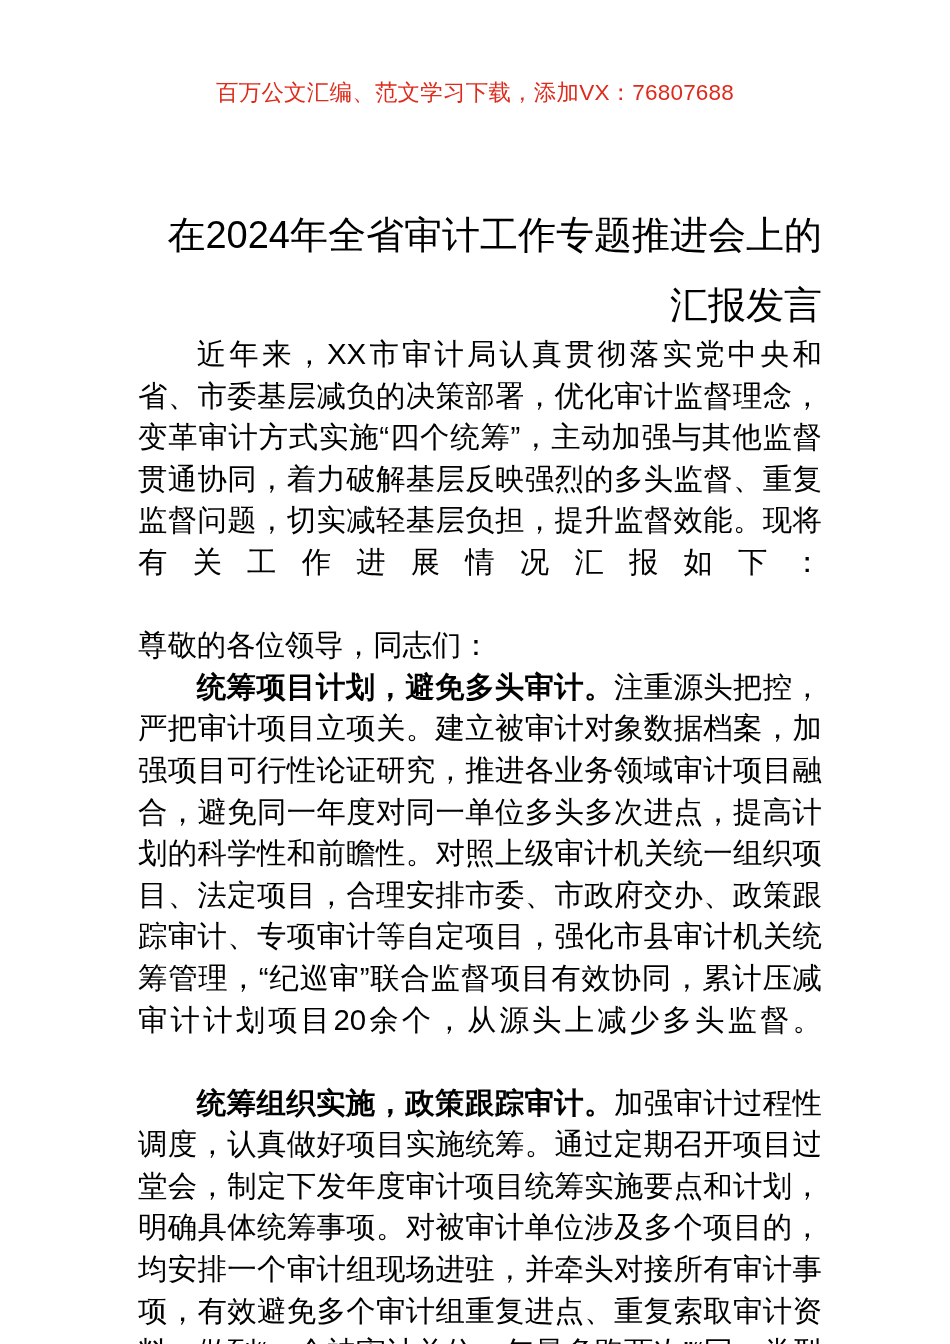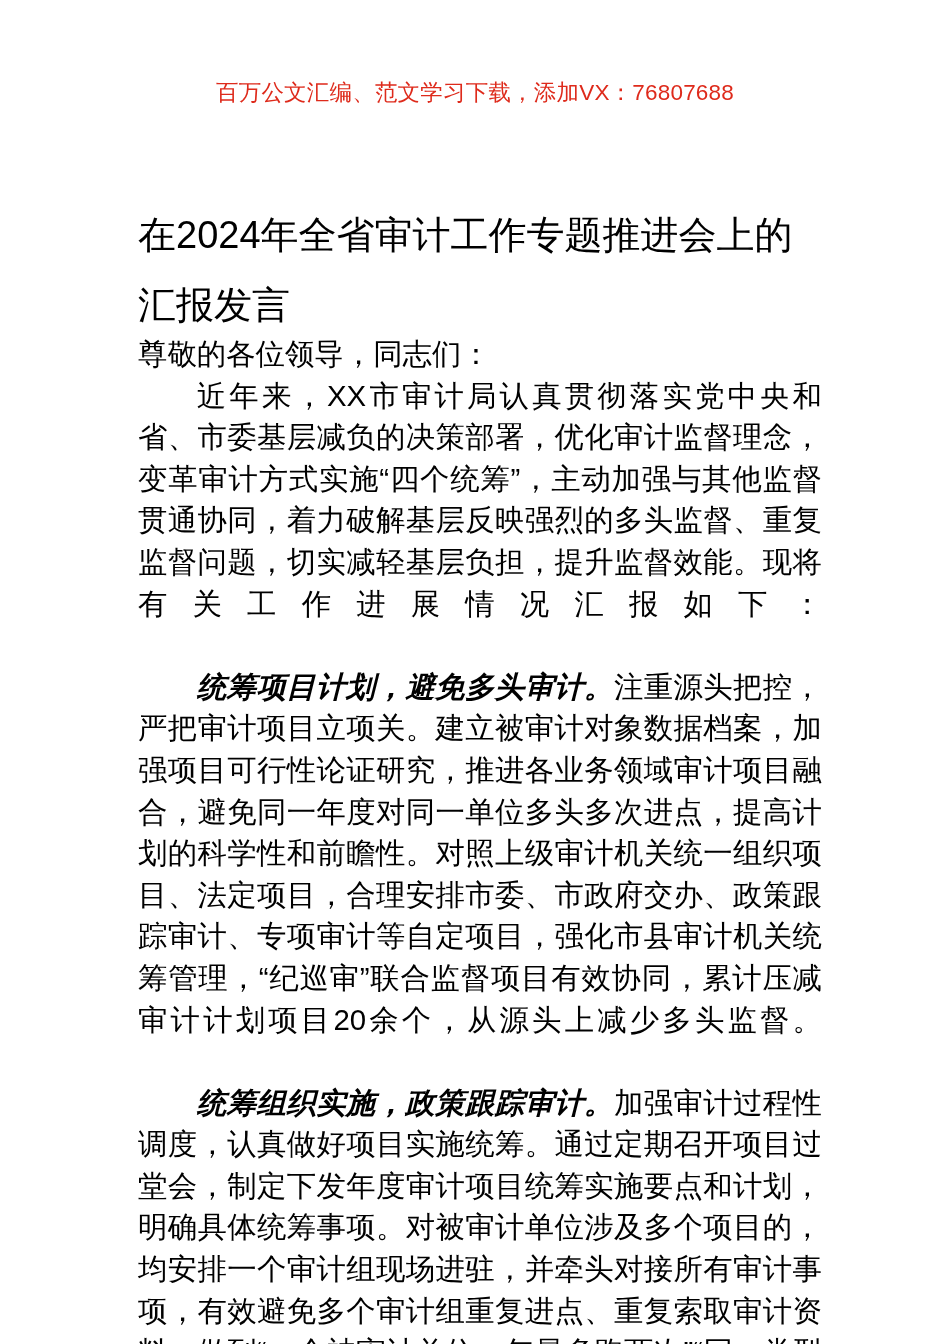--- a/index.html
+++ b/index.html
@@ -41,21 +41,21 @@
 
   
   .doc-title {
     position: absolute;
     top: 175px;
     left: 138px;
     width: 684px;
     font-size: 38px;
     line-height: 70px;
     font-weight: 400;
-    text-align: left;
+    text-align: right;
     letter-spacing: 0px;
     color: #000000;
   }
 
   
   .body-block {
     position: absolute;
     top: 333px;
     left: 138px;
     width: 684px;
@@ -68,21 +68,20 @@
     margin: 0;
     letter-spacing: 0px;
     color: #000000;
     word-break: break-all;
   }
   .para.indent {
     text-indent: 2em;
   }
   .lead {
     font-weight: bold;
-    font-style: italic;
   }
   
   .para:after {
     content: "";
     display: inline-block;
     width: 100%;
   }
   .para.noexpand:after { display: none; }
 </style>
 </head>
@@ -91,25 +90,25 @@
 <div class="page">
 
   <div class="promo-bar">
     <span class="promo-text">百万公文汇编、范文学习下载，添加VX：76807688</span>
   </div>
 
   <h1 class="doc-title">在2024年全省审计工作专题推进会上的汇报发言</h1>
 
   <div class="body-block">
 
-    <p class="para noexpand">尊敬的各位领导，同志们：</p>
-
     <p class="para indent">
       <span class="lead"></span><span>近年来，XX市审计局认真贯彻落实党中央和省、市委基层减负的决策部署，优化审计监督理念，变革审计方式实施“四个统筹”，主动加强与其他监督贯通协同，着力破解基层反映强烈的多头监督、重复监督问题，切实减轻基层负担，提升监督效能。现将有关工作进展情况汇报如下：</span>
     </p>
+
+    <p class="para noexpand">尊敬的各位领导，同志们：</p>
 
     <p class="para indent">
       <span class="lead">统筹项目计划，避免多头审计。</span><span>注重源头把控，严把审计项目立项关。建立被审计对象数据档案，加强项目可行性论证研究，推进各业务领域审计项目融合，避免同一年度对同一单位多头多次进点，提高计划的科学性和前瞻性。对照上级审计机关统一组织项目、法定项目，合理安排市委、市政府交办、政策跟踪审计、专项审计等自定项目，强化市县审计机关统筹管理，“纪巡审”联合监督项目有效协同，累计压减审计计划项目20余个，从源头上减少多头监督。</span>
     </p>
 
     <p class="para indent noexpand">
       <span class="lead">统筹组织实施，政策跟踪审计。</span><span>加强审计过程性调度，认真做好项目实施统筹。通过定期召开项目过堂会，制定下发年度审计项目统筹实施要点和计划，明确具体统筹事项。对被审计单位涉及多个项目的，均安排一个审计组现场进驻，并牵头对接所有审计事项，有效避免多个审计组重复进点、重复索取审计资料，做到“一个被审计单位一年最多跑两次”“同一类型审计资料只提供一次”，仅2022年以来，累计实现统筹实施项目26个、融合审计事项108件、减少现场审计近千人次。在今年全省统一组织的大</span>
     </p>
 
   </div>

